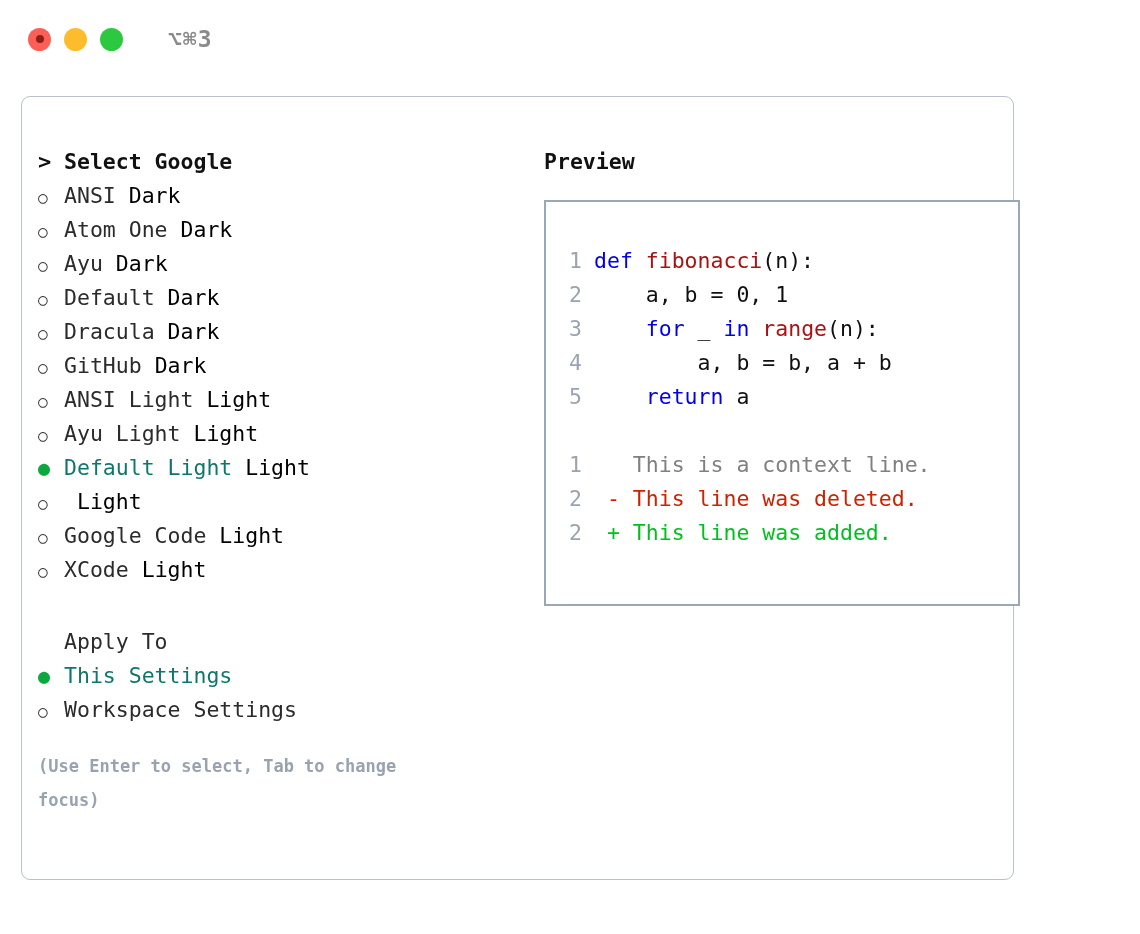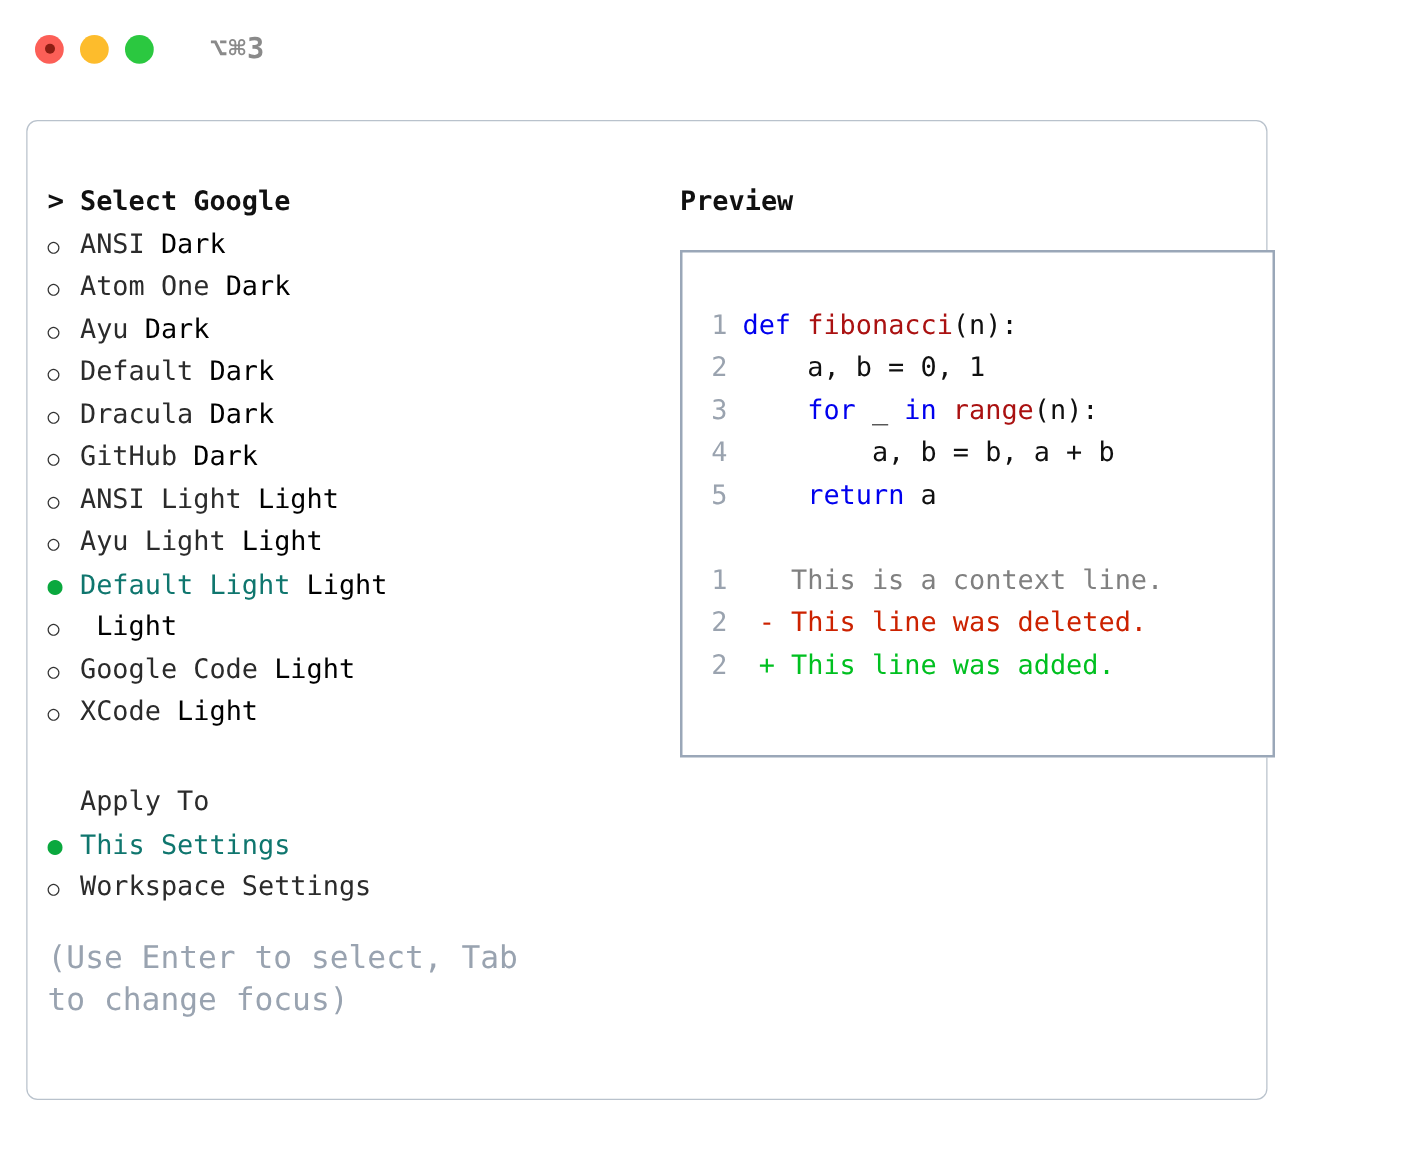--- a/index.html
+++ b/index.html
@@ -113,25 +113,26 @@
 
   .row-label { color: #2b2b2b; }
   .row-head  { font-weight: bold; color: #111111; }
   .row-sel   { color: #0f766e; }
   .tag       { color: #000000; }
 
   .spacer-lg { height: 38px; }
   .spacer-sm { height: 22px; }
 
   .hint {
-    font-size: 25px;
+    font-size: 17px;
     line-height: 34px;
     color: #99a3b0;
     width: 420px;
     white-space: normal;
+    font-weight: bold;
   }
 
   
   .preview-title {
     font-size: 21.5px;
     line-height: 34px;
     font-weight: bold;
     color: #111111;
     margin-bottom: 21px;
   }

